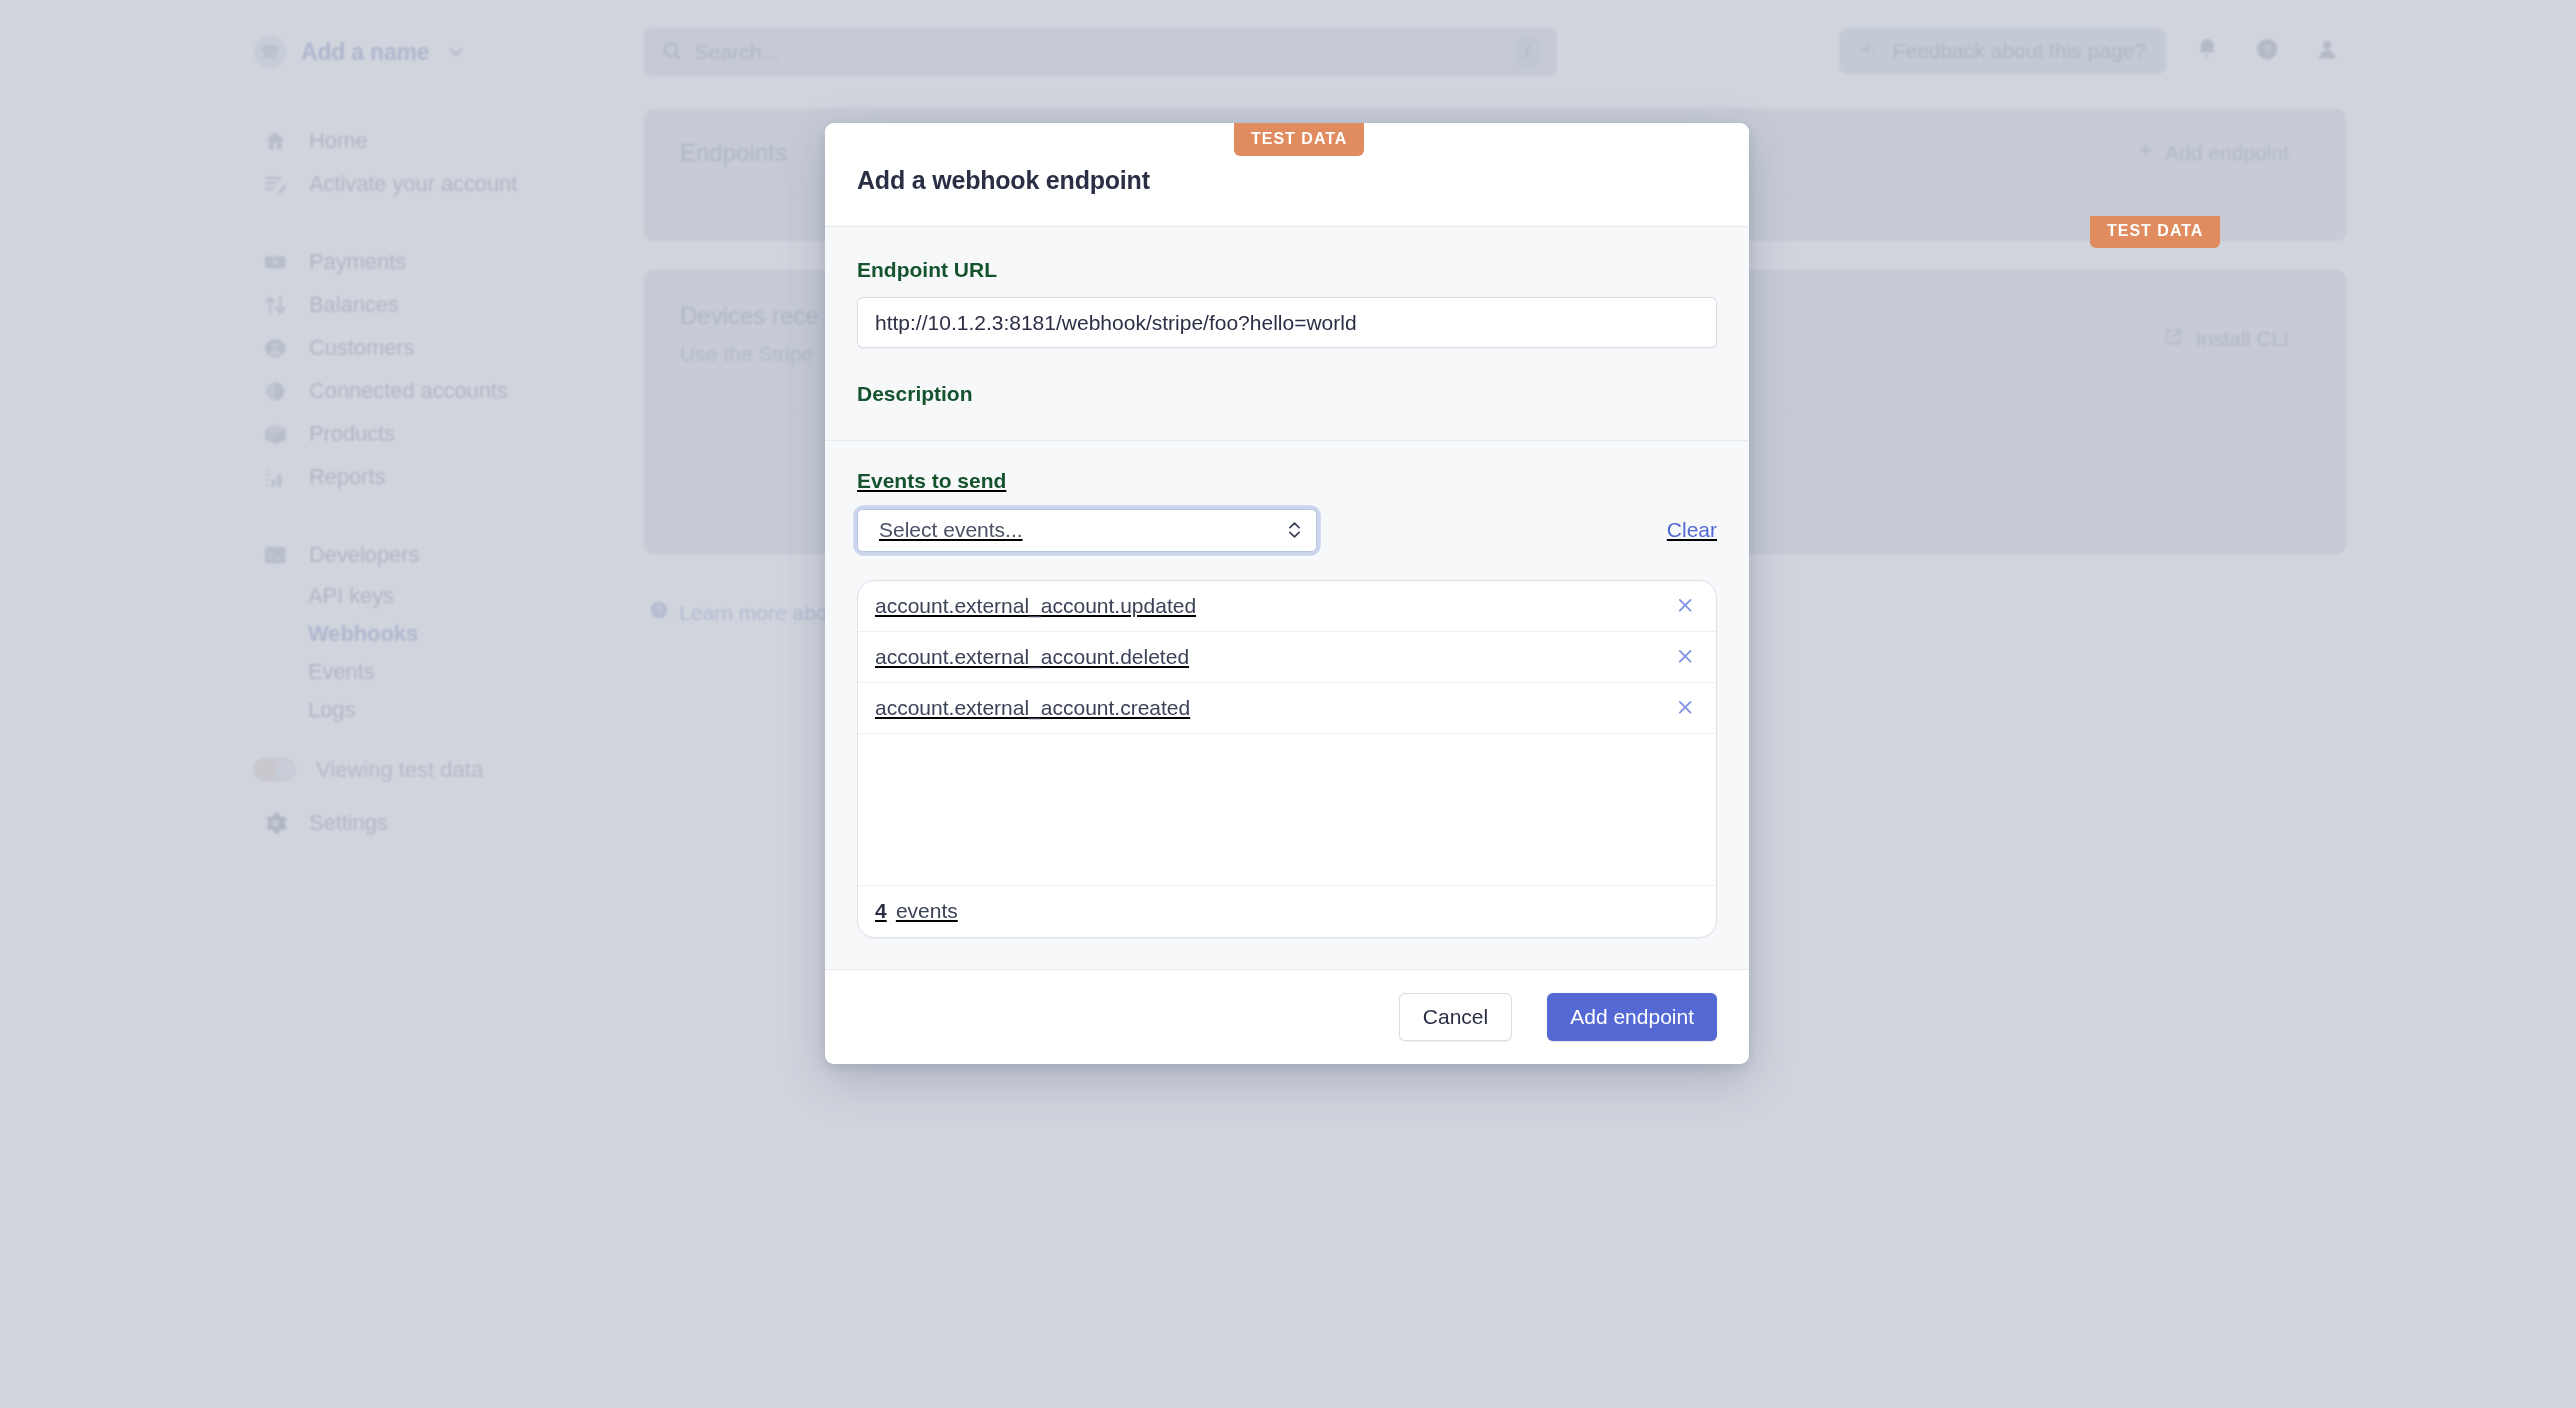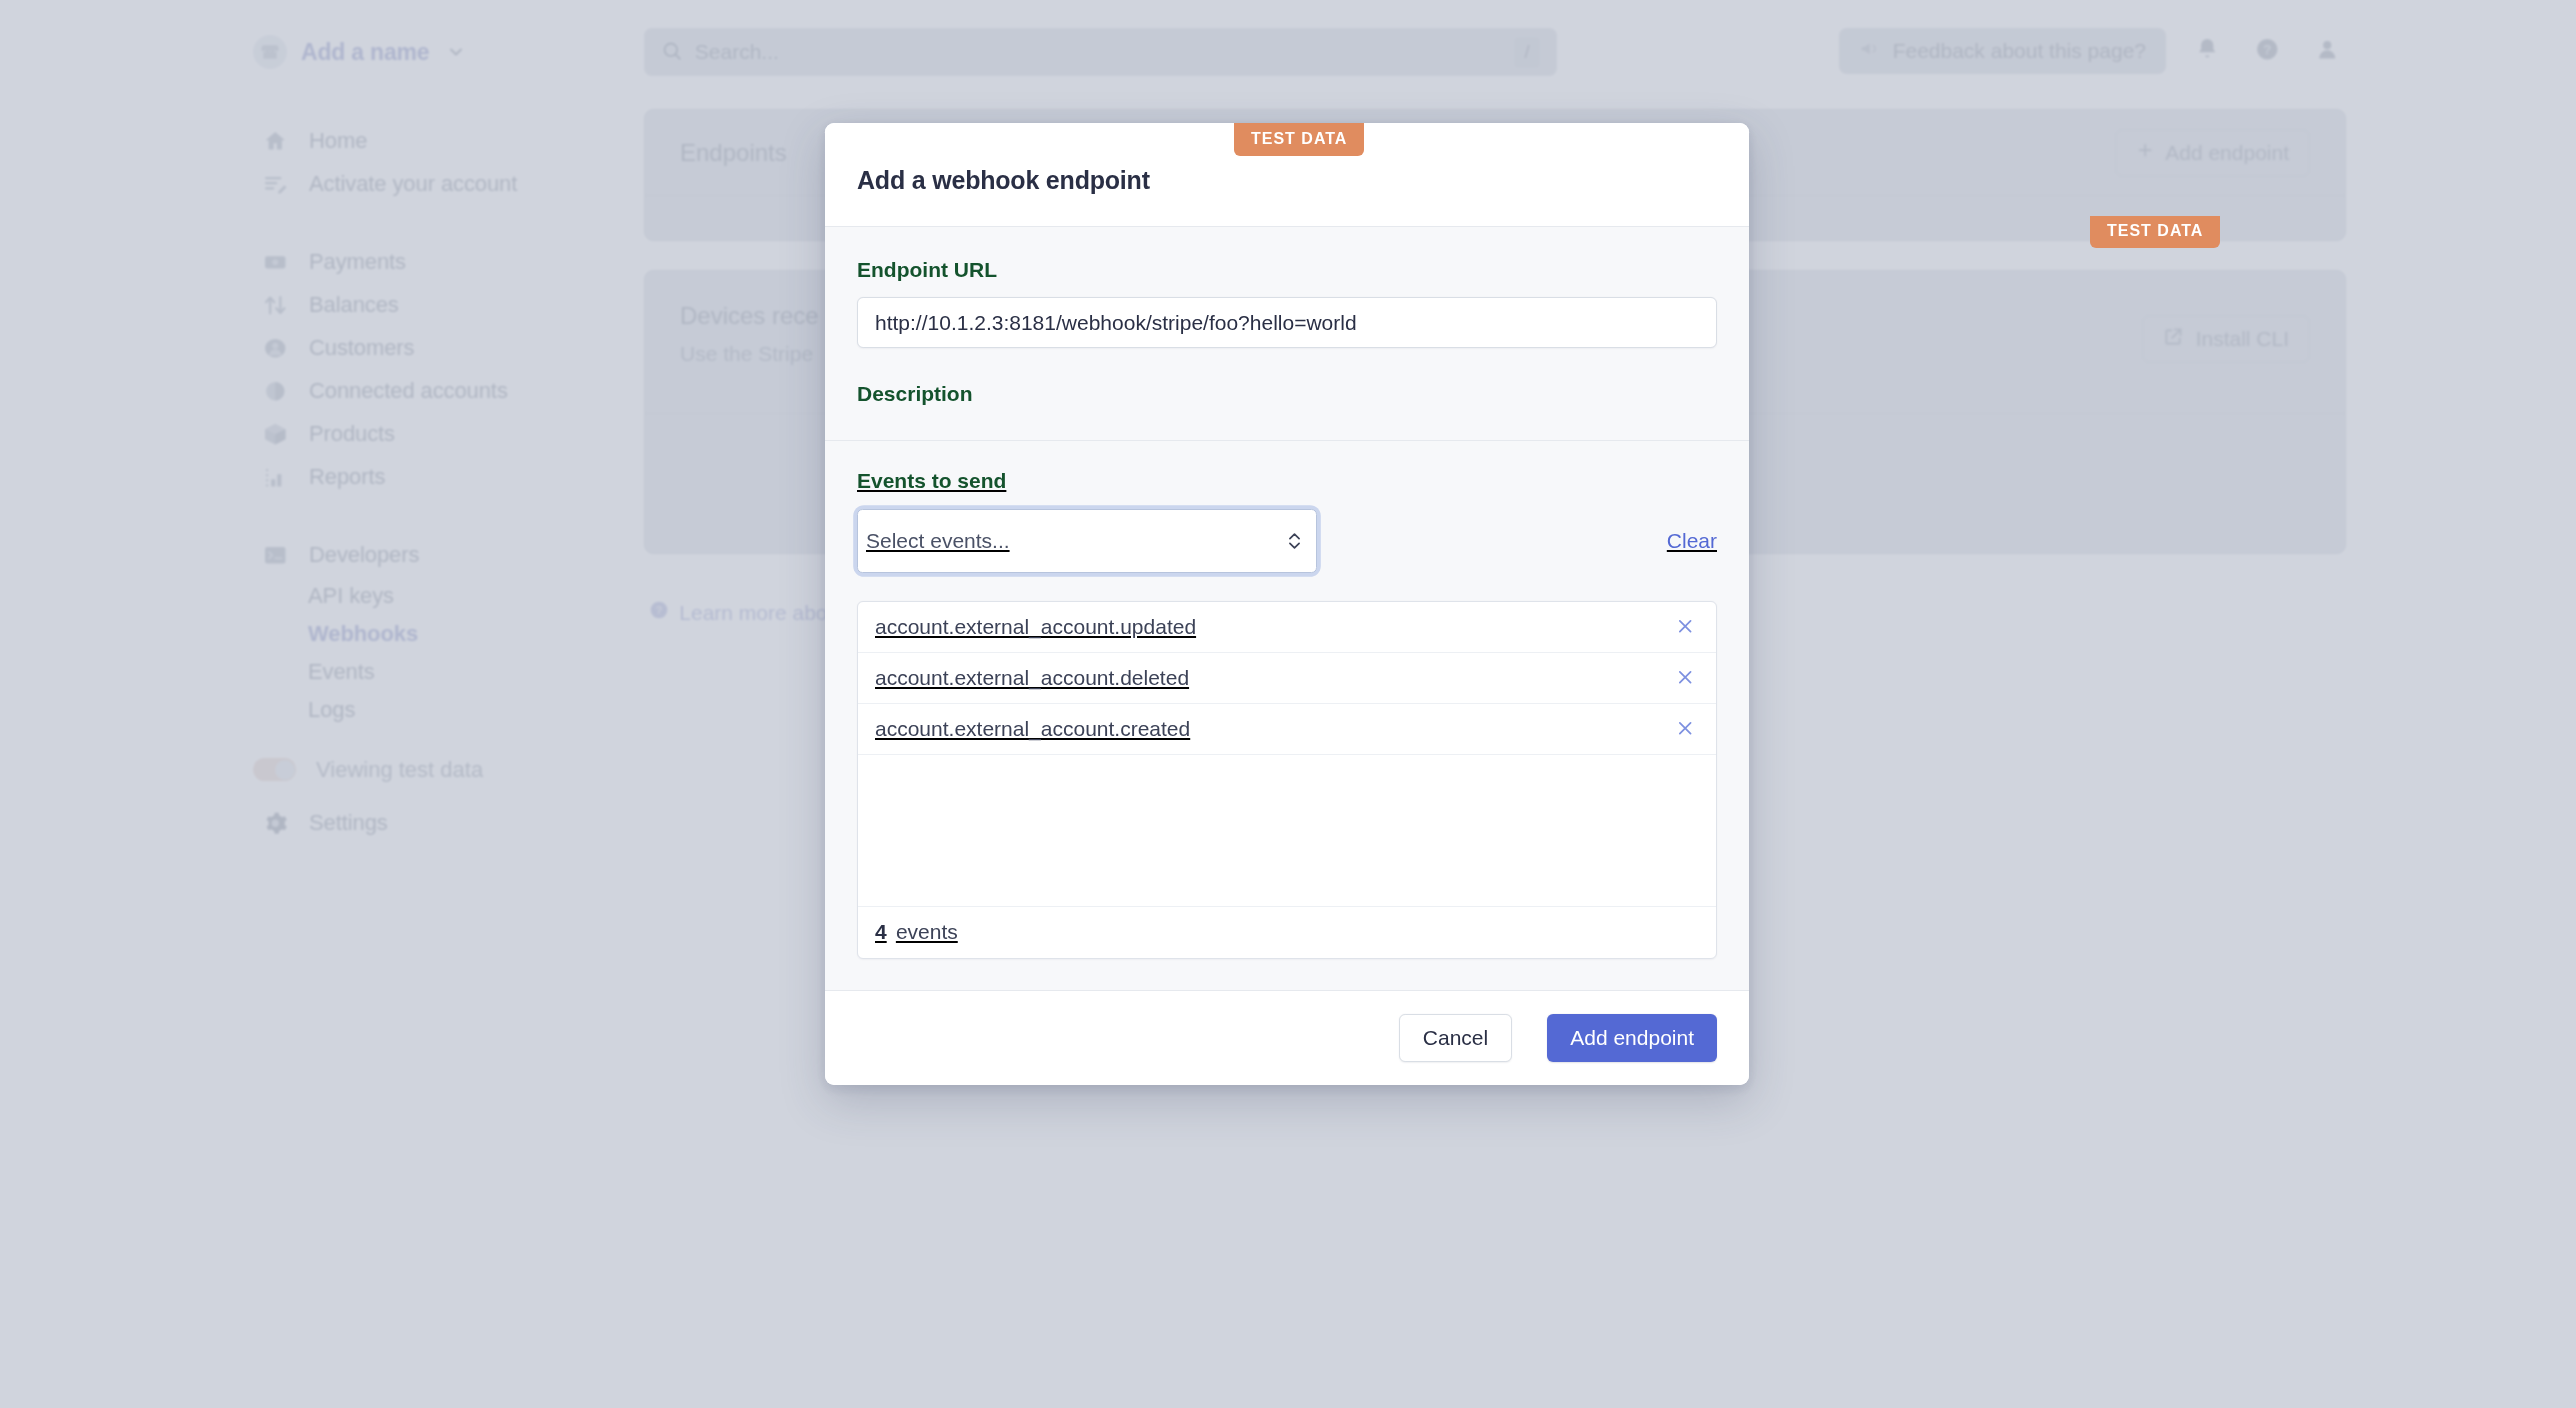--- a/index.html
+++ b/index.html
@@ -376,27 +376,27 @@
     gap: 0;
   }
   .select-wrap {
     position: relative;
     width: 460px;
     border-radius: 7px;
     box-shadow: 0 0 0 3.8px rgba(88,126,208,0.28);
   }
   .select-box {
     width: 100%;
-    height: 64px;
+    height: 43px;
     border: 0.8px solid #b7c4dd;
     border-radius: 5.4px;
     background: #ffffff;
     display: flex;
     align-items: center;
-    padding: 0 8px;
+    padding: 0 21px;
     font-size: 21px;
     color: #4a5166;
   }
   .select-chevrons {
     position: absolute;
     right: 14px;
     top: 50%;
     transform: translateY(-50%);
     display: flex;
   }
@@ -404,21 +404,21 @@
     margin-left: auto;
     font-size: 21px;
     color: #5469d4;
     cursor: pointer;
   }
 
   .events-list {
     margin-top: 28px;
     background: #ffffff;
     border: 0.8px solid #dfe3ea;
-    border-radius: 6px;
+    border-radius: 18px;
     overflow: hidden;
     box-shadow: 0 0.8px 1.5px rgba(50,60,90,0.05);
   }
   .event-row {
     height: 51px;
     display: flex;
     align-items: center;
     padding: 0 17px;
     border-bottom: 0.8px solid #edf0f4;
   }

